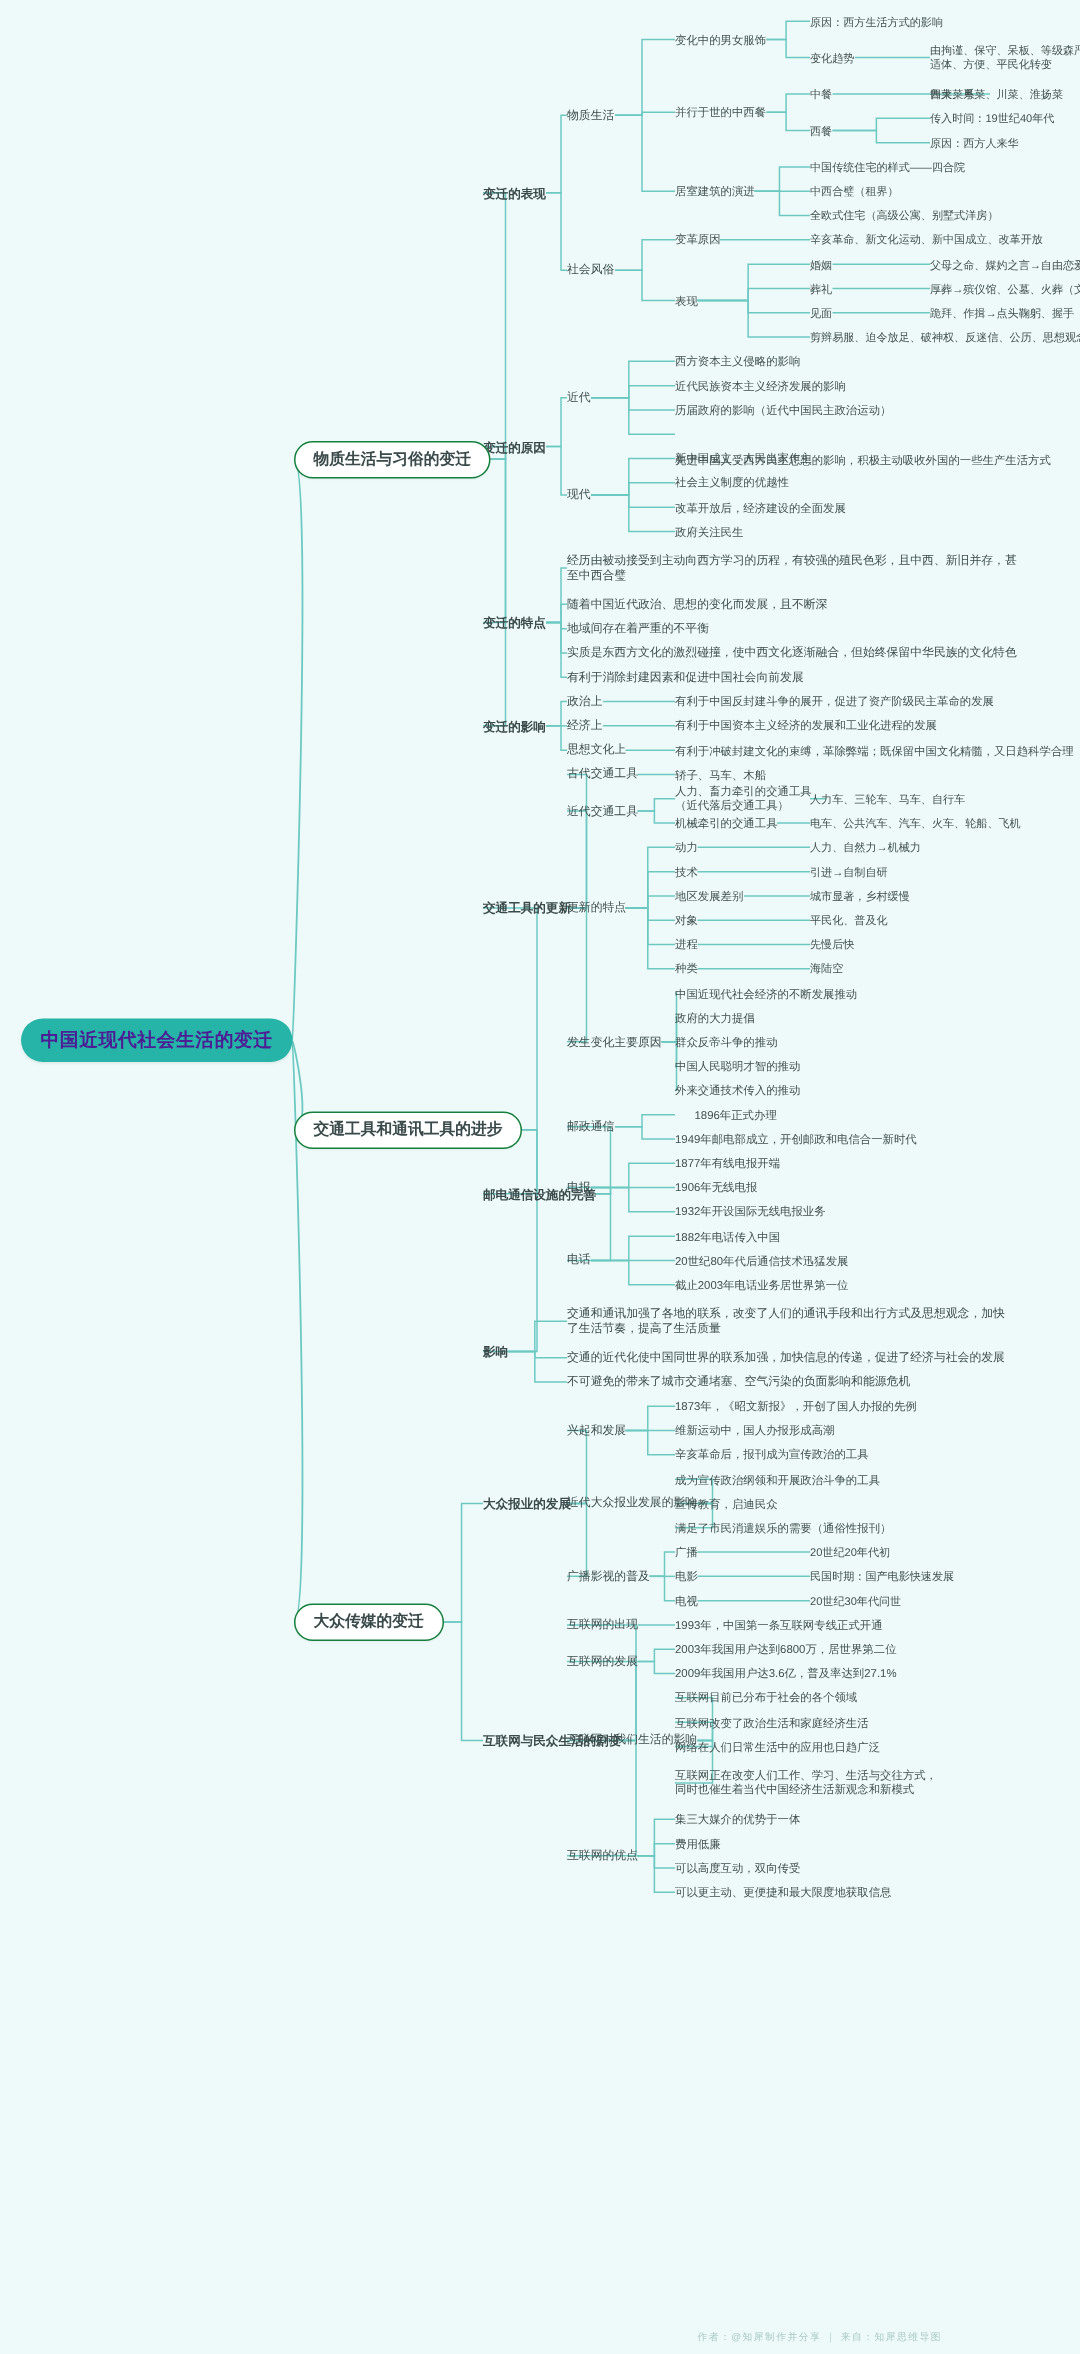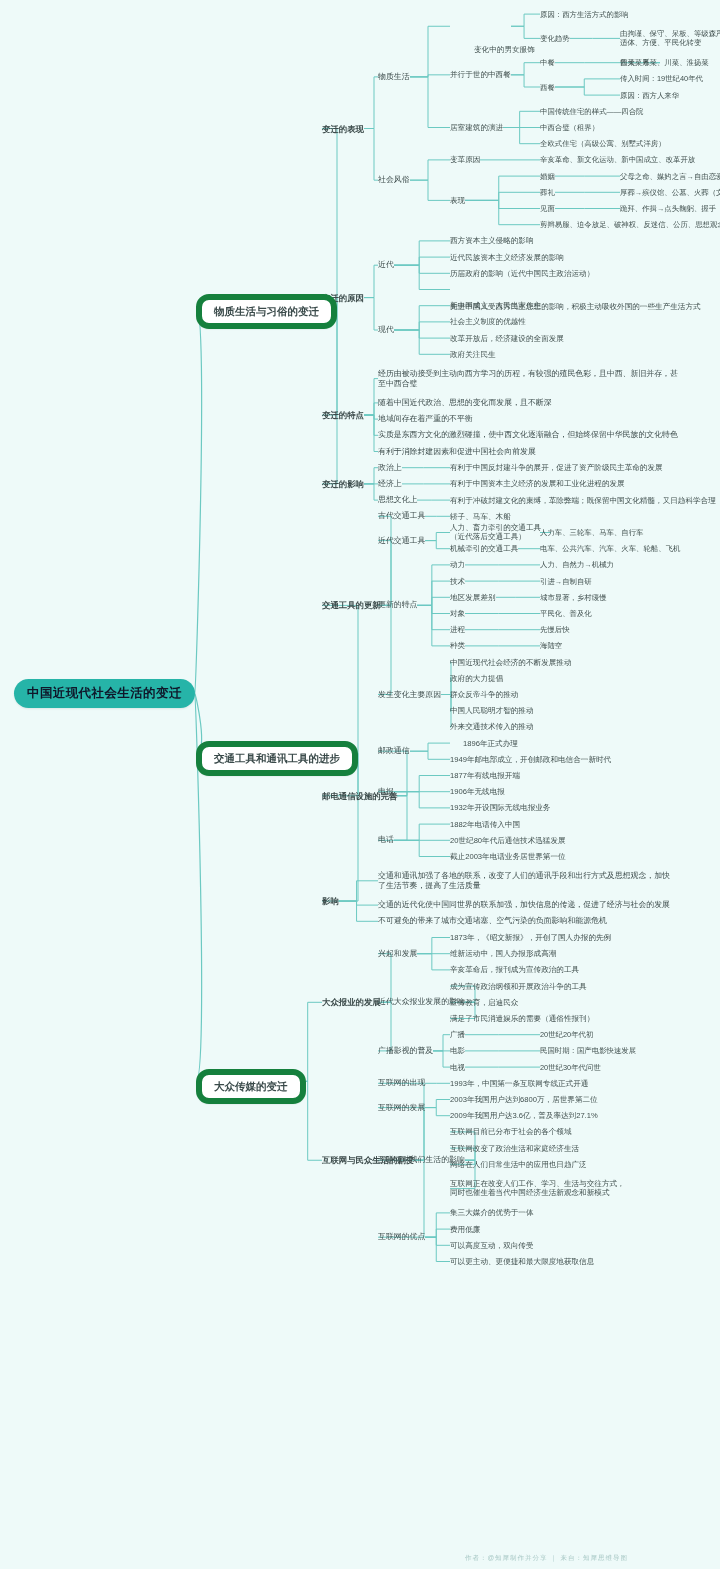--- a/index.html
+++ b/index.html
@@ -13,33 +13,33 @@
     overflow: hidden;
   }
   #canvas { position:absolute; left:0; top:0; width:644px; height:1569px; }
   svg.links { position:absolute; left:0; top:0; width:720px; height:1569px; pointer-events:none; }
 
   .node { position:absolute; color:#2d3a3a; white-space:pre; line-height:1.22; }
 
   
   .root {
     background:#26b4a8;
-    color:#0f172a;
+    color:#4c1d95;
     border-radius:16px;
     padding:7px 13px;
     font-size:12.5px;
     font-weight:bold;
     letter-spacing:0.4px;
     box-shadow:0 1px 2px rgba(0,0,0,.08);
   }
   
   .lvl1 {
     background:#ffffff;
     color:#3a4a4a;
-    border:6px solid #15803d;
+    border:1px solid #15803d;
     border-radius:13px;
     padding:5px 12px;
     font-size:10.5px;
     font-weight:bold;
     box-shadow:0 1px 1px rgba(0,0,0,.04);
   }
   .lvl2 { font-size:8.4px; color:#3b4a4a; font-weight:bold; }
   .lvl3 { font-size:7.9px; color:#3d4c4c; }
   .lvl4 { font-size:7.6px; color:#41504f; }
   .lvl5 { font-size:7.4px; color:#41504f; }
@@ -197,21 +197,21 @@
       <path d="M425,1237.2000000000003 H436.25 V1212.9 H450" stroke="#6cc9c2" fill="none" stroke-width="1"></path>
       <path d="M425,1237.2000000000003 H436.25 V1229.1000000000001 H450" stroke="#6cc9c2" fill="none" stroke-width="1"></path>
       <path d="M425,1237.2000000000003 H436.25 V1245.3000000000002 H450" stroke="#6cc9c2" fill="none" stroke-width="1"></path>
       <path d="M425,1237.2000000000003 H436.25 V1261.5000000000002 H450" stroke="#6cc9c2" fill="none" stroke-width="1"></path>
     </svg>
   <div id="nodes">
       <div class="node lvl5" style="left: 540px; top: 9.6px;"><span>原因：西方生活方式的影响</span></div>
       <div class="node lvl5" style="left: 620px; top: 29.4px;"><span>由拘谨、保守、呆板、等级森严逐渐向美观、
 适体、方便、平民化转变</span></div>
       <div class="node lvl5" style="left: 540px; top: 33.9px;"><span>变化趋势</span></div>
-      <div class="node lvl4" style="left: 474px; top: 21.75px; margin-top: 23px;"><span>变化中的男女服饰</span></div>
+      <div class="node lvl4" style="left: 450px; top: 21.75px;"><span>变化中的男女服饰</span></div>
       <div class="node lvl5" style="left: 620px; top: 58.2px;"><span>鲁菜、粤菜、川菜、淮扬菜</span></div>
       <div class="node lvl5" style="left: 620px; top: 58.2px;"><span>四大菜系</span></div>
       <div class="node lvl5" style="left: 540px; top: 58.2px;"><span>中餐</span></div>
       <div class="node lvl5" style="left: 620px; top: 74.4px;"><span>传入时间：19世纪40年代</span></div>
       <div class="node lvl5" style="left: 620px; top: 90.6px;"><span>原因：西方人来华</span></div>
       <div class="node lvl5" style="left: 540px; top: 82.5px;"><span>西餐</span></div>
       <div class="node lvl4" style="left: 450px; top: 70.35px;"><span>并行于世的中西餐</span></div>
       <div class="node lvl5" style="left: 540px; top: 106.8px;"><span>中国传统住宅的样式——四合院</span></div>
       <div class="node lvl5" style="left: 540px; top: 123px;"><span>中西合璧（租界）</span></div>
       <div class="node lvl5" style="left: 540px; top: 139.2px;"><span>全欧式住宅（高级公寓、别墅式洋房）</span></div>

